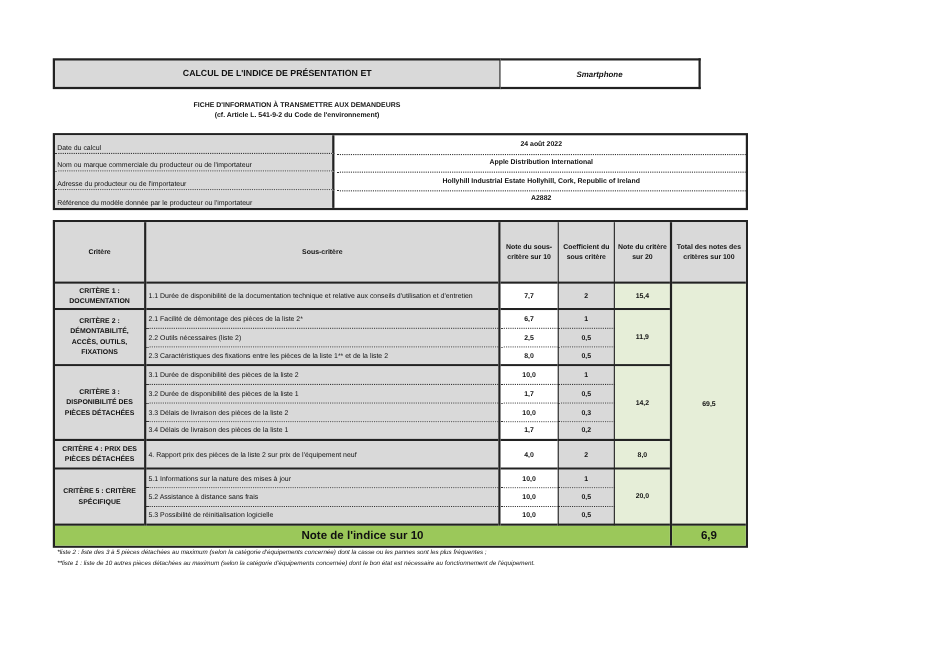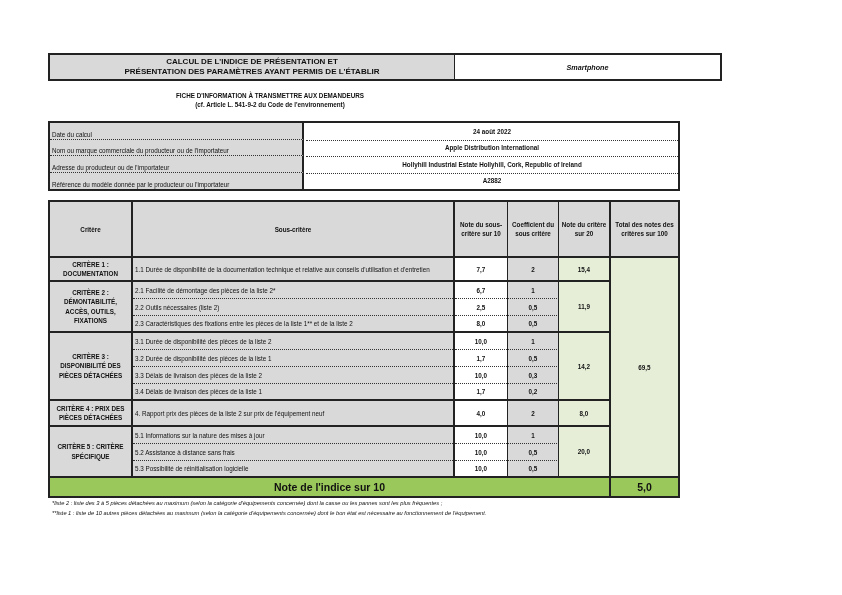--- a/index.html
+++ b/index.html
@@ -8,21 +8,21 @@
   .abs { position:absolute; box-sizing:border-box; }
   .gray { background:#d9d9d9; }
   .white { background:#ffffff; }
   .lgreen { background:#e6eed8; }
   .green { background:#9bc85a; }
   .b2 { border:2px solid #222; }
   .center { display:flex; align-items:center; justify-content:center; text-align:center; }
 
   
   #title-box { left:48px; top:53px; width:408px; height:28px; font-size:8px; line-height:10px; font-weight:bold; flex-direction:column; }
-  #type-box { left:455px; top:53px; width:267px; height:28px; font-size:7.2px; font-style:italic; font-weight:bold; }
+  #type-box { left:455px; top:53px; width:182px; height:28px; font-size:7.2px; font-style:italic; font-weight:bold; }
   #fiche { left:120px; top:91px; width:300px; font-size:6.3px; line-height:9px; font-weight:bold; text-align:center; }
 
   
   #info { left:48px; top:121px; width:632px; height:70px; border:2px solid #222; }
   .info-row { position:absolute; left:0; width:628px; height:16.5px; }
   .info-label { position:absolute; left:0; top:0; width:254px; height:100%; background:#d9d9d9; font-size:6.3px; padding-left:2px; box-sizing:border-box; display:flex; align-items:flex-end; padding-bottom:1px; border-bottom:1px dotted #333; border-right:2px solid #222; }
   .info-value { position:absolute; left:256px; top:0; width:372px; height:100%; font-size:6.3px; font-weight:bold; display:flex; align-items:center; justify-content:center; border-bottom:1px dotted #333; }
 
   
   #main { left:48px; top:200px; width:632px; height:298px; border:2px solid #222; }
@@ -34,21 +34,20 @@
   .dot { border-bottom:1px dotted #333; }
   .solid-b { border-bottom:2px solid #222; }
   .vline { position:absolute; width:2px; background:#222; }
   .footnote { left:52px; font-size:5.7px; font-style:italic; }
 </style>
 </head>
 <body>
 
 <div class="abs gray b2 center" id="title-box">
   <div>CALCUL DE L'INDICE DE PRÉSENTATION ET</div>
-  <div>PRÉSENTATION DES PARAMÈTRES AYANT PERMIS DE L'ÉTABLIR</div>
 </div>
 <div class="abs white b2 center" id="type-box" style="border-left:none;">Smartphone</div>
 
 <div class="abs" id="fiche">
   <div>FICHE D'INFORMATION À TRANSMETTRE AUX DEMANDEURS</div>
   <div>(cf. Article L. 541-9-2 du Code de l'environnement)</div>
 </div>
 
 <div class="abs" id="info">
   <div class="info-row" style="top:0;">
@@ -131,17 +130,17 @@
 
   <div class="cell lgreen center num solid-b" style="left:561px;top:56px;width:67px;height:220px;">69,5</div>
 
   <div class="vline" style="left:81px;top:0;height:276px;"></div>
   <div class="vline" style="left:403px;top:0;height:276px;"></div>
   <div class="vline" style="left:559px;top:0;height:294px;"></div>
   <div style="position:absolute;left:457px;top:0;width:1px;height:276px;background:#222;"></div>
   <div style="position:absolute;left:508px;top:0;width:1px;height:276px;background:#222;"></div>
 
   <div class="cell green center" style="left:0;top:276px;width:559px;height:18px;font-size:10.5px;font-weight:bold;">Note de l'indice sur 10</div>
-  <div class="cell green center" style="left:561px;top:276px;width:67px;height:18px;font-size:10.5px;font-weight:bold;">5,0</div>
+  <div class="cell green center" style="left:561px;top:276px;width:67px;height:18px;font-size:10.5px;font-weight:bold;">6,9</div>
 </div>
 
 <div class="abs footnote" style="top:500px;">*liste 2 : liste des 3 à 5 pièces détachées au maximum (selon la catégorie d'équipements concernée) dont la casse ou les pannes sont les plus fréquentes ;</div>
 <div class="abs footnote" style="top:510px;">**liste 1 : liste de 10 autres pièces détachées au maximum (selon la catégorie d'équipements concernée) dont le bon état est nécessaire au fonctionnement de l'équipement.</div>
 
 </body></html>

